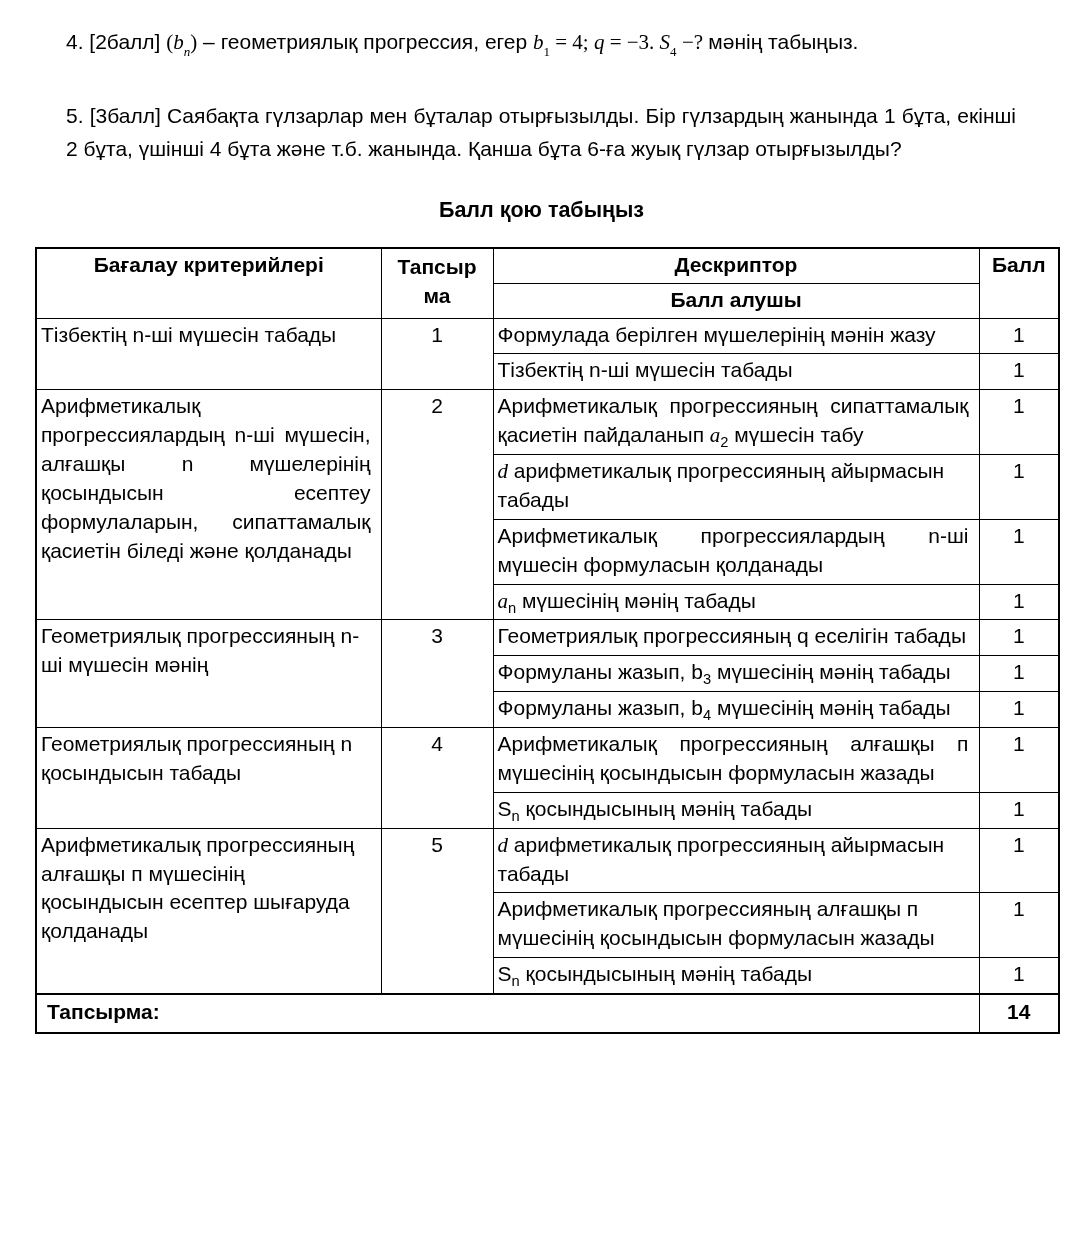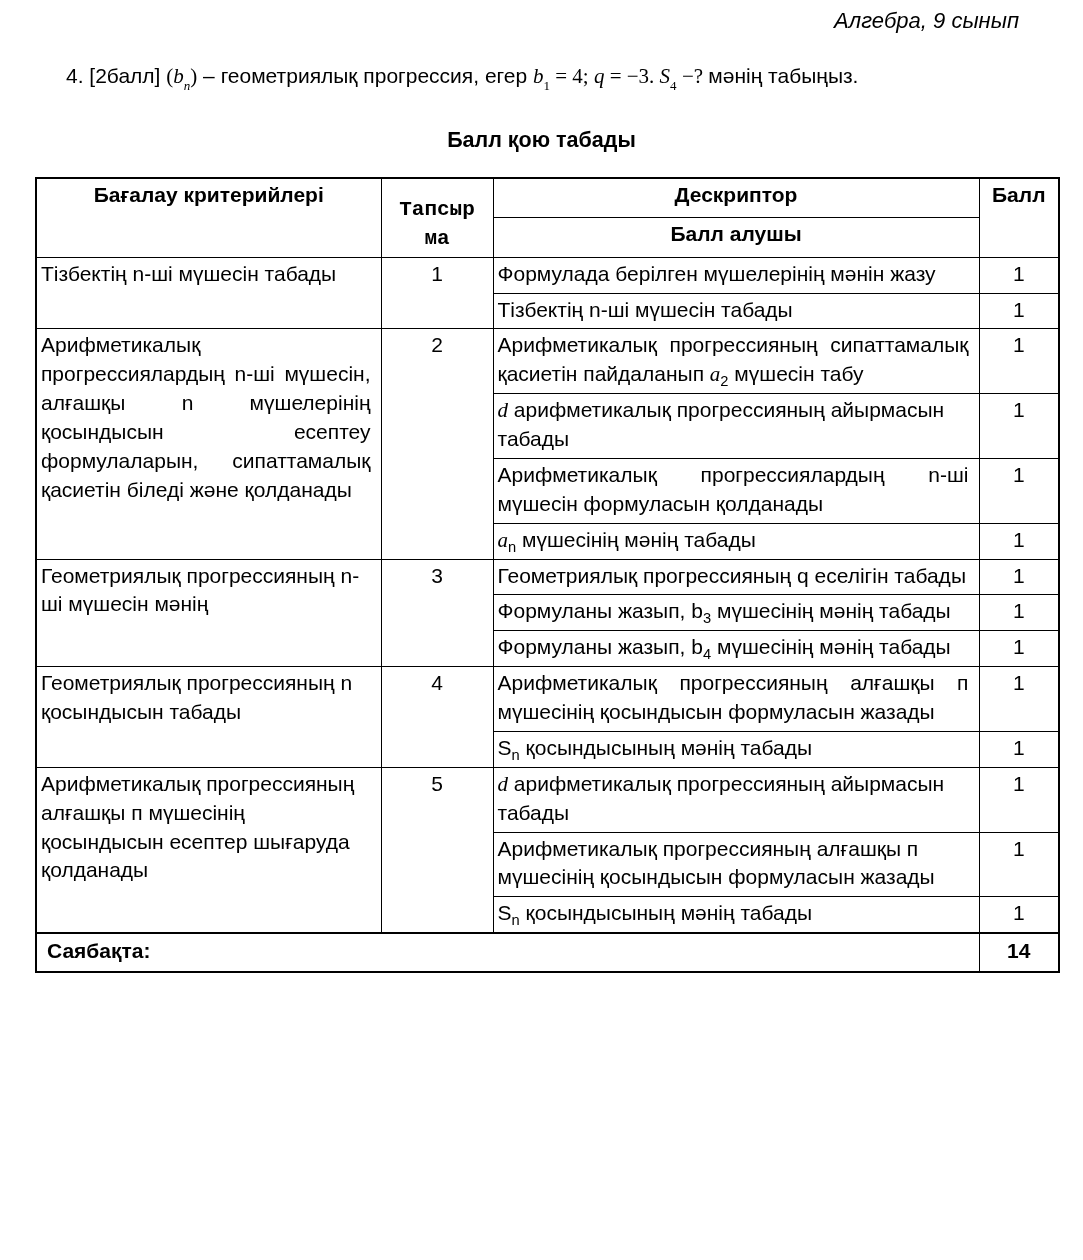--- a/index.html
+++ b/index.html
@@ -62,47 +62,47 @@
     border: 1.8px solid #000;
     vertical-align: top;
     padding: 2px 10px 4px 4px;
     line-height: 1.375;
   }
   .score-table th {
     text-align: center;
     font-weight: bold;
     padding: 2px 4px 3px 4px;
   }
-  th.task-header { padding: 17px 13px 3px 13px; overflow-wrap: anywhere; word-break: break-all; font-family: Liberation Mono, monospace; }
+  th.task-header { padding: 4px 13px 3px 13px; overflow-wrap: anywhere; word-break: break-all; }
   td.task-cell  { text-align: center; padding: 2px 4px; }
   td.score-cell { text-align: center; padding: 2px 4px; }
   td.criteria-cell { }
   td.just { text-align: justify; }
   
   .tvar { font-family: "Liberation Serif", serif; font-style: italic; }
   sub.tsub { font-size: 0.7em; line-height: 0; }
   tr.total-row td {
     font-weight: bold;
     border-top: 2.2px solid #000;
   }
   td.total-label { padding: 3px 10px 5px 10px; }
   td.total-value { text-align: center; padding: 3px 4px 5px 4px; }
 </style>
 </head>
 <body>
 
 <div class="page">
 
-  <div class="doc-title">Алгебра, 9 сынып</div>
 
 
   <p class="question q4"><span>4. [2балл] </span><span class="mexp"><span>(</span><span class="mvar">b</span><sub class="msub">n</sub><span>)</span></span><span> – геометриялық прогрессия, егер </span><span class="mexp"><span class="mvar">b</span><sub class="msubd">1</sub><span> = 4; </span></span><span class="mexp"><span class="mvar">q</span><span> = −3. </span></span><span class="mexp"><span class="mvar">S</span><sub class="msubd">4</sub><span> −? </span></span><span>мәнің табыңыз.</span></p>
 
-
-  <div class="table-title">Балл қою табады</div>
+  <p class="question q5"><span>5. [3балл] Саябақта гүлзарлар мен бұталар отырғызылды. Бір гүлзардың жанында 1 бұта, екінші 2 бұта, үшінші 4 бұта және т.б. жанында. Қанша бұта 6-ға жуық гүлзар отырғызылды?</span></p>
+
+  <div class="table-title">Балл қою табыңыз</div>
 
   <table class="score-table">
     <colgroup>
       <col style="width:345px">
         <col style="width:112px">
         <col style="width:486px">
         <col style="width:80px">
     </colgroup>
     <thead>
       <tr>
@@ -182,19 +182,19 @@
       <tr>
         <td class="descriptor-cell"><span>Арифметикалық прогрессияның алғашқы п мүшесінің қосындысын формуласын жазады</span></td>
         <td class="score-cell">1</td>
       </tr>
       <tr>
         <td class="descriptor-cell"><span>S</span><sub class="tsub">n</sub><span> қосындысының мәнің табады</span></td>
         <td class="score-cell">1</td>
       </tr>
 
       <tr class="total-row">
-        <td colspan="3" class="total-label">Саябақта:</td>
+        <td colspan="3" class="total-label">Тапсырма:</td>
         <td class="total-value">14</td>
       </tr>
     </tbody>
   </table>
 
 </div>
 
 </body></html>

